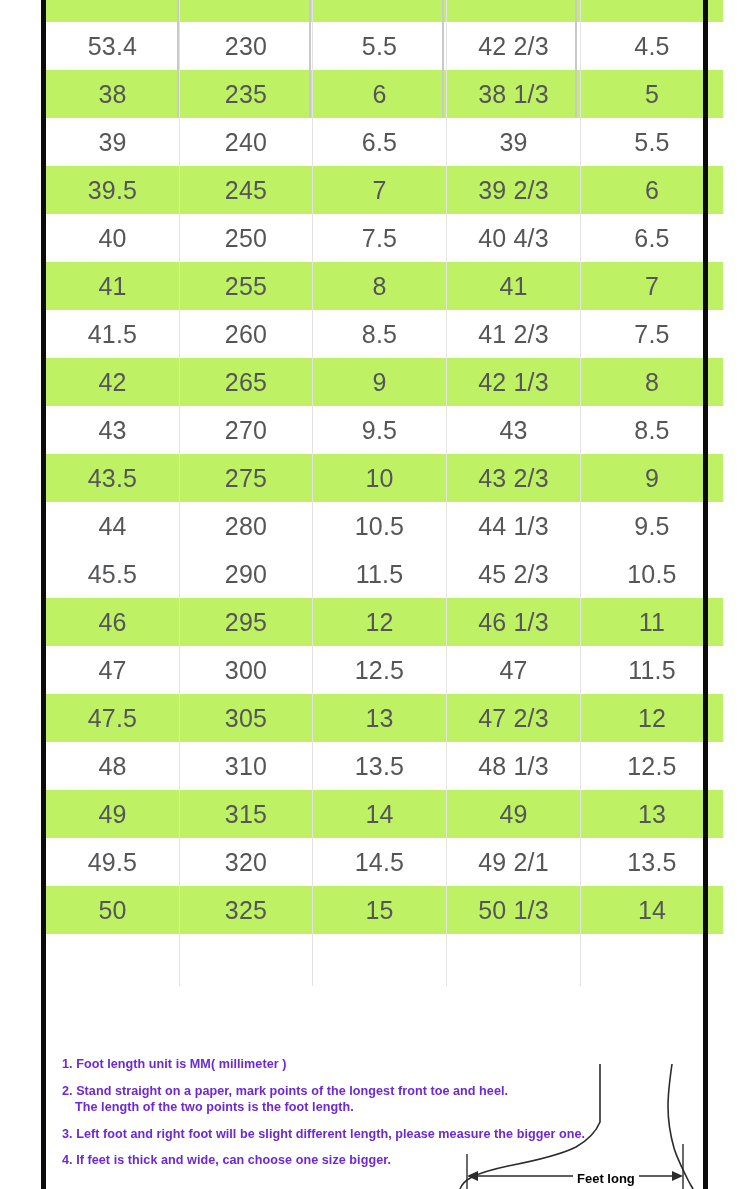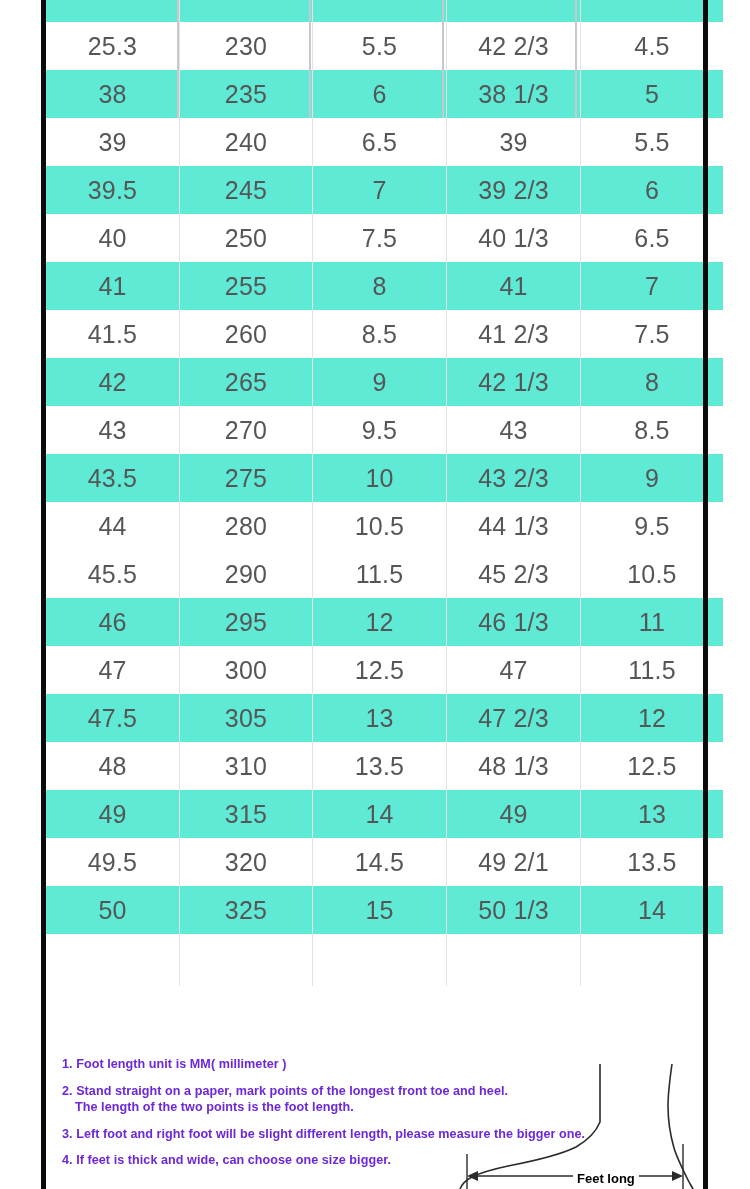--- a/index.html
+++ b/index.html
@@ -50,21 +50,21 @@
     padding: 0;
     text-align: center;
     vertical-align: middle;
     font-size: 25px;
     color: #555658;
     font-weight: 400;
     letter-spacing: .2px;
     line-height: 1;
     white-space: nowrap;
   }
-  #size-table tr.odd  td { background: #5eead4; }
+  #size-table tr.odd  td { background: #bef264; }
   #size-table tr.even td { background: #ffffff; }
 
   
   #size-table td.c0 { width: 133px; }
   #size-table td.c1 { width: 132px; }
   #size-table td.c2 { width: 133px; }
   #size-table td.c3 { width: 133px; }
   #size-table td.c4 { width: 142px; }
 
   #size-table td.c1, #size-table td.c2,
@@ -166,21 +166,21 @@
             <span>5</span>
           </td>
           <td class="c3">
             <span>37</span>
           </td>
           <td class="c4">
             <span>4</span>
           </td>
         </tr>
         <tr class="even">
-          <td class="c0">25.3</td>
+          <td class="c0">53.4</td>
           <td class="c1">230</td>
           <td class="c2">5.5</td>
           <td class="c3">42 2/3</td>
           <td class="c4">4.5</td>
         </tr>
         <tr class="odd">
           <td class="c0">38</td>
           <td class="c1">235</td>
           <td class="c2">6</td>
           <td class="c3">38 1/3</td>
@@ -197,21 +197,21 @@
           <td class="c0">39.5</td>
           <td class="c1">245</td>
           <td class="c2">7</td>
           <td class="c3">39 2/3</td>
           <td class="c4">6</td>
         </tr>
         <tr class="even">
           <td class="c0">40</td>
           <td class="c1">250</td>
           <td class="c2">7.5</td>
-          <td class="c3">40 1/3</td>
+          <td class="c3">40 4/3</td>
           <td class="c4">6.5</td>
         </tr>
         <tr class="odd">
           <td class="c0">41</td>
           <td class="c1">255</td>
           <td class="c2">8</td>
           <td class="c3">41</td>
           <td class="c4">7</td>
         </tr>
         <tr class="even">

